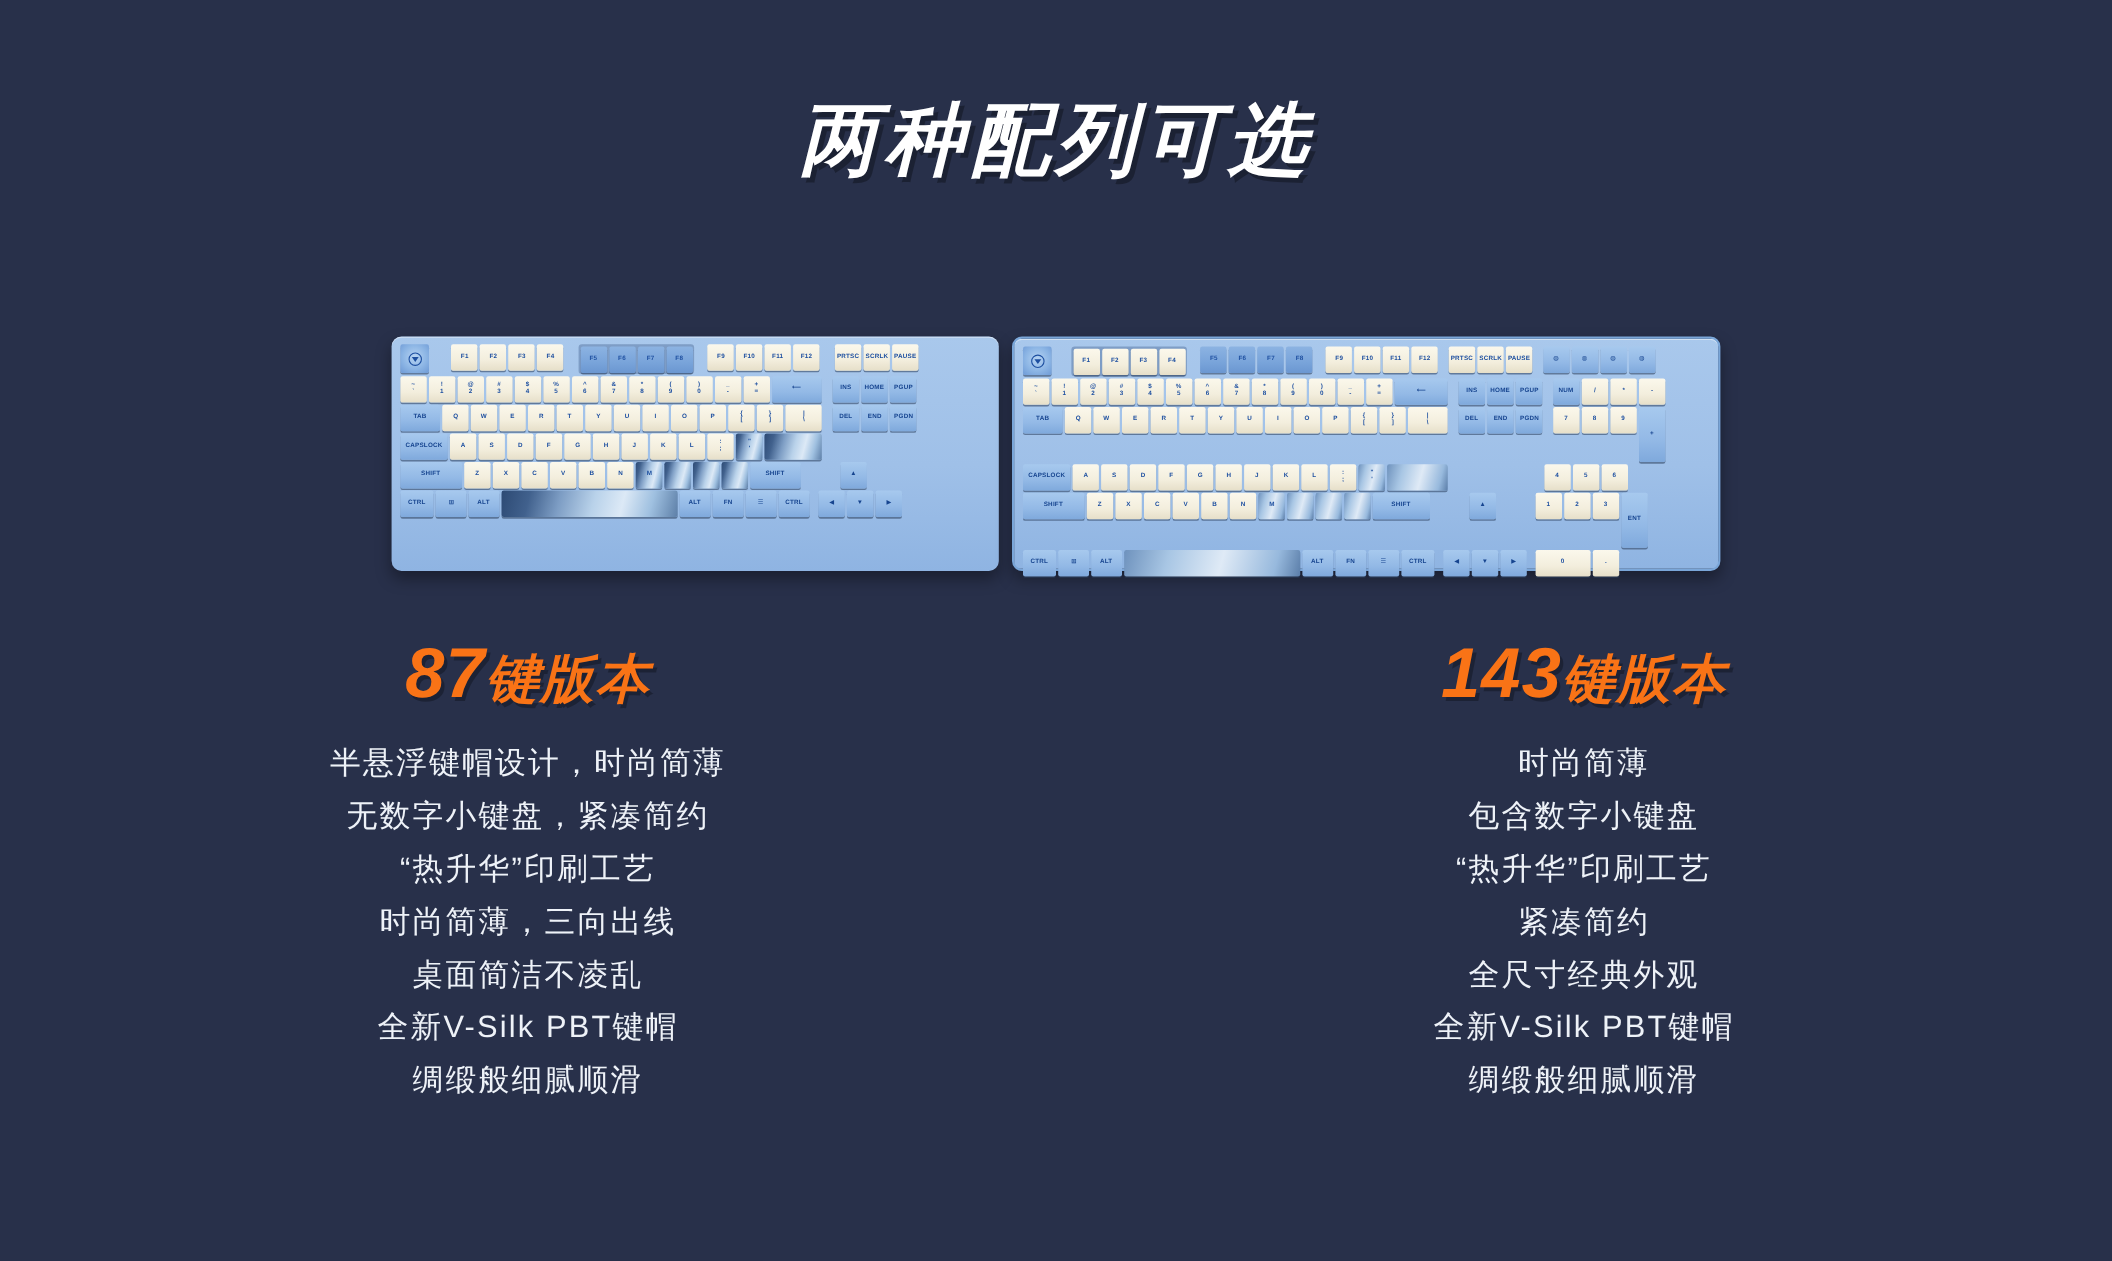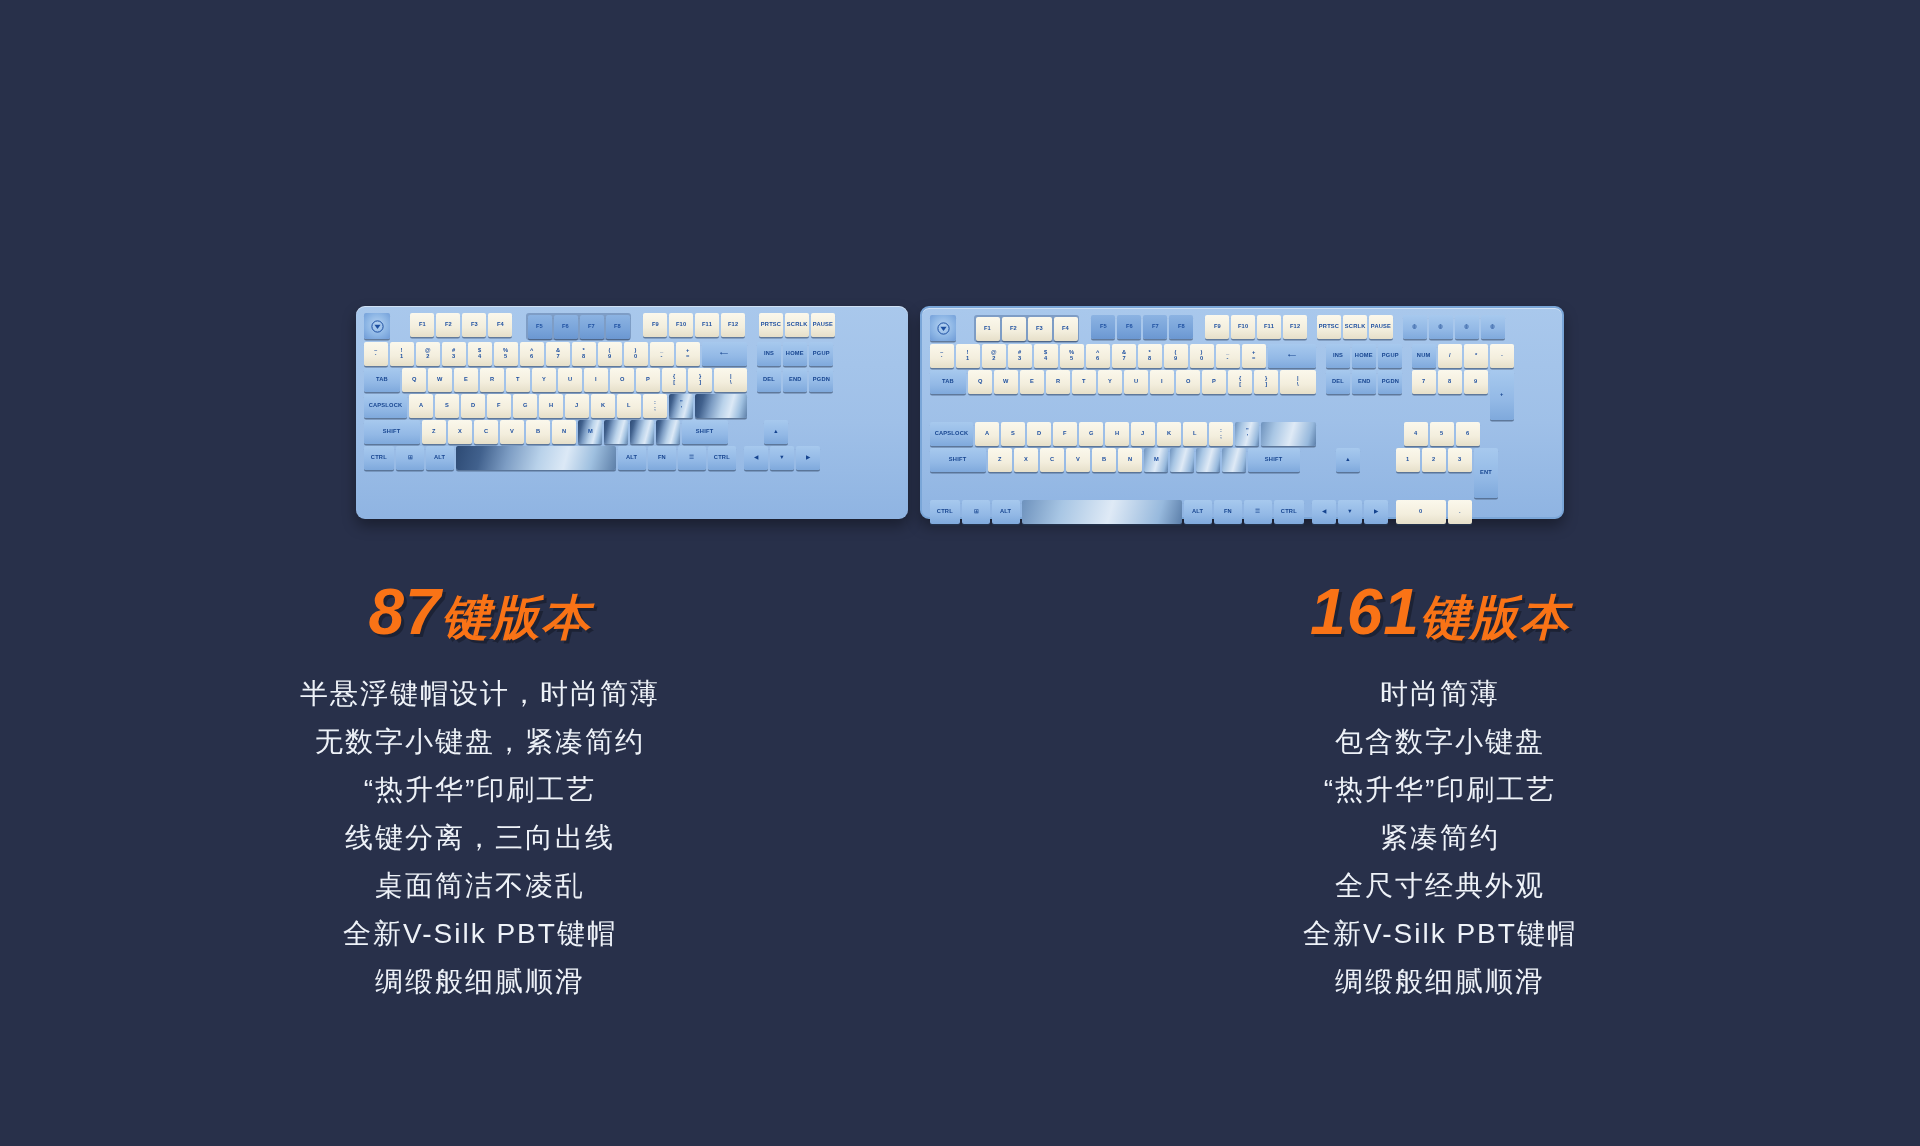--- a/index.html
+++ b/index.html
@@ -119,20 +119,21 @@
   .feat li{list-style:none;margin:0;padding:0;white-space:nowrap;}
   .feat ul{margin:0;padding:0;}
   .feat87{left:0;top:670px;}
   .feat108{left:960px;top:670px;}
 </style>
 </head>
 <body>
 
 <div class="page">
 
+  <div class="title">两种配列可选</div>
 
   <div class="kb-stage">
 
     <div class="kb kb87">
 
       <div class="kbrow">
         <div class="key logo" style="width:26px;height:26px;">
           <svg width="15" height="15" viewBox="0 0 24 24">
             <circle cx="12" cy="12" r="9" fill="none" stroke="#1d4fa0" stroke-width="1.6"></circle>
             <path d="M7 9 L12 16 L17 9 Z" fill="#1d4fa0"></path>
@@ -802,29 +803,29 @@
             <span>.</span>
           </div>
       </div>
     </div>
   </div>
 
   <div class="col-head head87">
     <span class="num">87</span><span class="cn">键版本</span>
   </div>
   <div class="col-head head108">
-    <span class="num">161</span><span class="cn">键版本</span>
+    <span class="num">143</span><span class="cn">键版本</span>
   </div>
 
   <div class="feat feat87">
     <ul>
       <li>半悬浮键帽设计，时尚简薄</li>
       <li>无数字小键盘，紧凑简约</li>
       <li>“热升华”印刷工艺</li>
-      <li>线键分离，三向出线</li>
+      <li>时尚简薄，三向出线</li>
       <li>桌面简洁不凌乱</li>
       <li>全新V-Silk PBT键帽</li>
       <li>绸缎般细腻顺滑</li>
     </ul>
   </div>
 
   <div class="feat feat108">
     <ul>
       <li>时尚简薄</li>
       <li>包含数字小键盘</li>

